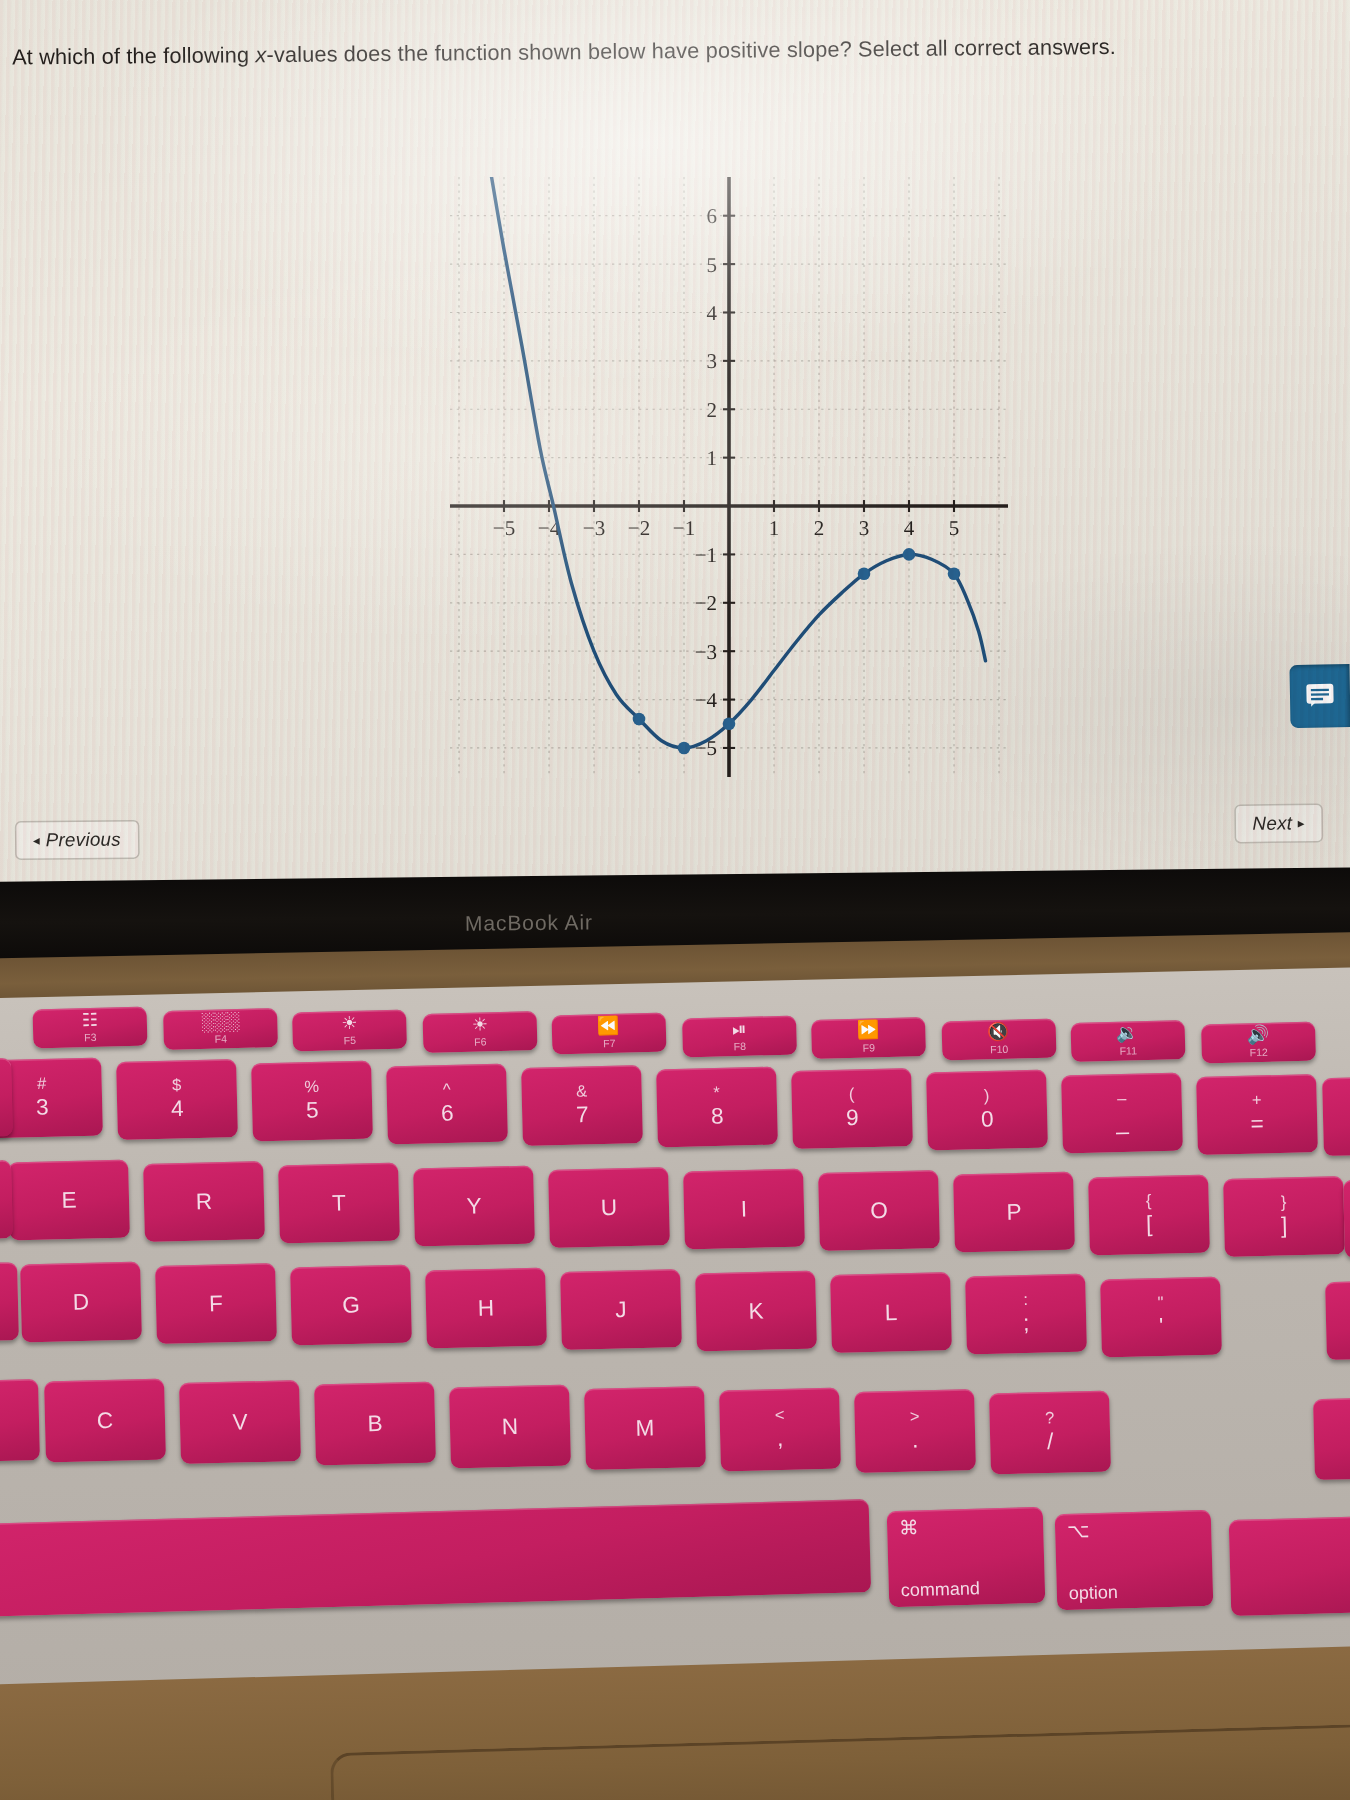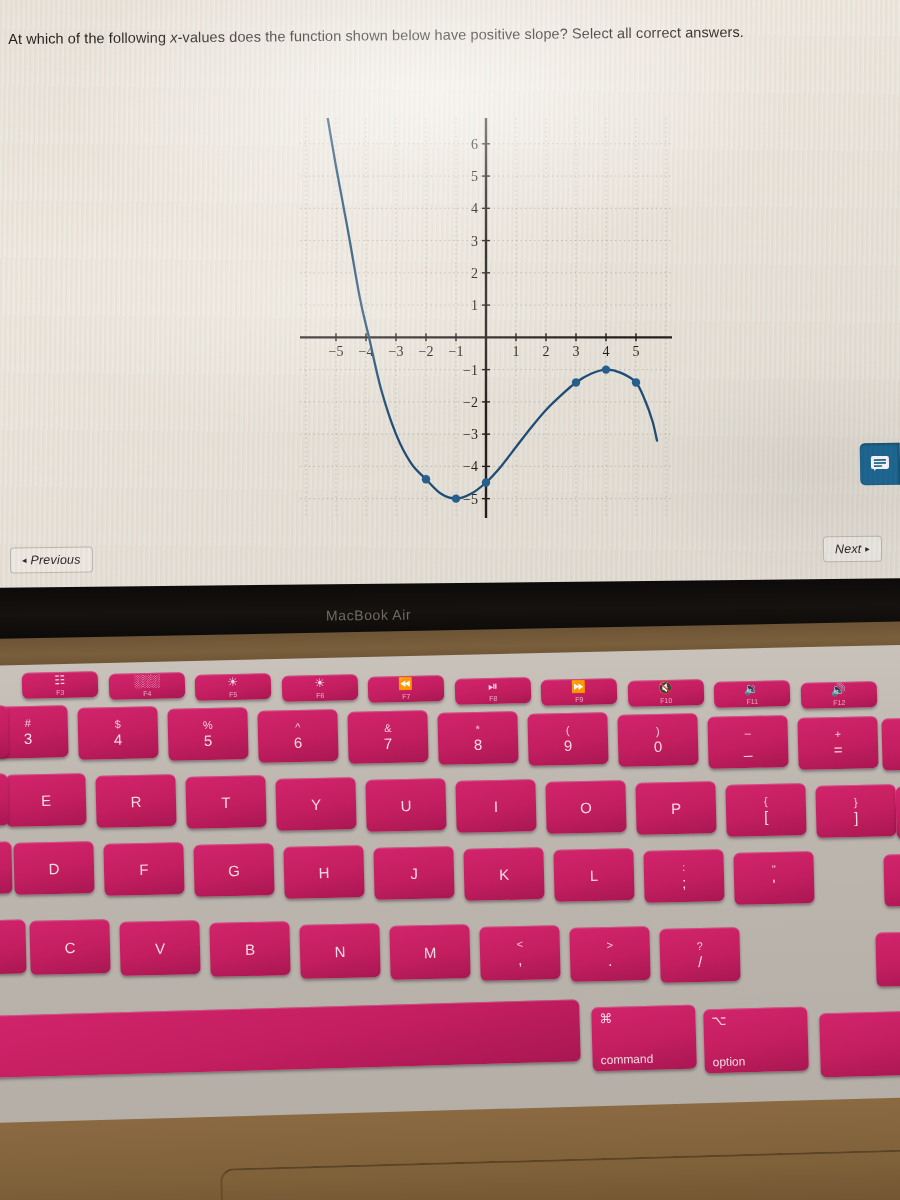--- a/index.html
+++ b/index.html
@@ -102,21 +102,21 @@
   
   #bezel-bottom {
     position: absolute;
     left: -10px; top: 583px;
     width: 930px; height: 60px;
     background: linear-gradient(180deg, #0d0b0a 0%, #15120f 45%, #0a0807 100%);
     transform: rotate(-0.6deg);
   }
   #macbook-label {
     position: absolute;
-    left: 326px; top: 607px;
+    left: 310px; top: 607px;
     font-size: 14px;
     color: #6f6a63;
     letter-spacing: .6px;
     transform: rotate(-0.6deg);
   }
   #hinge {
     position: absolute;
     left: -20px; top: 630px;
     width: 960px; height: 42px;
     background: linear-gradient(180deg, #6d5435 0%, #7a5f3c 40%, #5d482e 100%);

